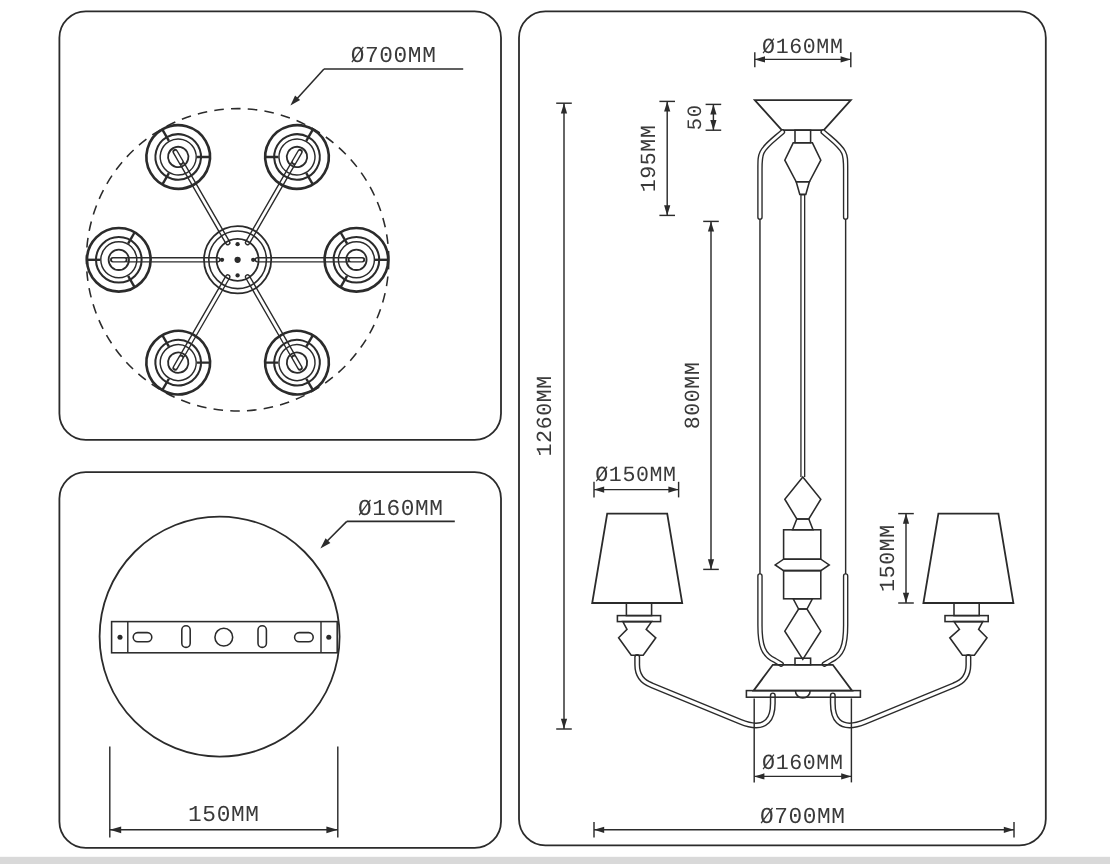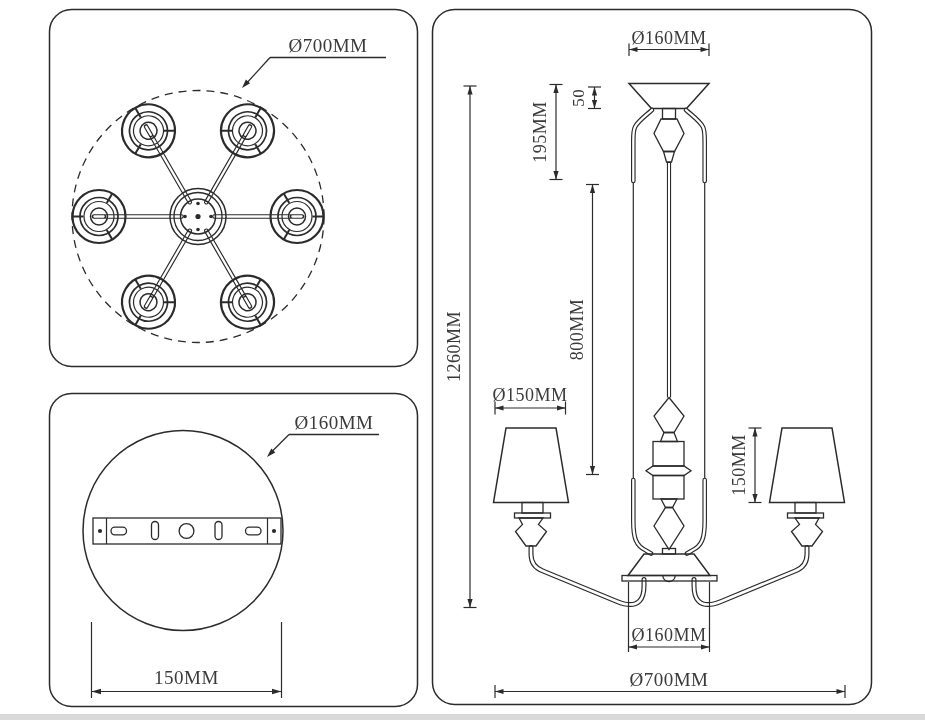--- a/index.html
+++ b/index.html
@@ -1,17 +1,17 @@
 <!DOCTYPE html>
 <html><head>
 <meta charset="utf-8">
 <style>
   html,body{margin:0;padding:0;background:#fff;}
   #stage{position:relative;width:925px;height:720px;background:#ffffff;overflow:hidden;
-         font-family:Liberation Serif, serif;}
+         font-family:Liberation Mono, monospace;}
   svg{position:absolute;left:0;top:0;}
   .s{fill:none;stroke:#2b2b2b;}
   .w12{stroke-width:1.2px;} .w13{stroke-width:1.3px;} .w15{stroke-width:1.5px;}
   .w17{stroke-width:1.7px;} .w20{stroke-width:2px;} .w22{stroke-width:2.2px;}
   .tube{fill:none;stroke:#2b2b2b;stroke-width:4.6px;stroke-linecap:round;}
   .tubein{fill:none;stroke:#ffffff;stroke-width:2.3px;stroke-linecap:round;}
   .tubeA{fill:none;stroke:#2b2b2b;stroke-width:5px;stroke-linecap:round;}
   .tubeAin{fill:none;stroke:#ffffff;stroke-width:2.6px;stroke-linecap:round;}
   .rod{fill:none;stroke:#2b2b2b;stroke-width:4.2px;stroke-linecap:butt;}
   .rodin{fill:none;stroke:#ffffff;stroke-width:2px;stroke-linecap:butt;}

